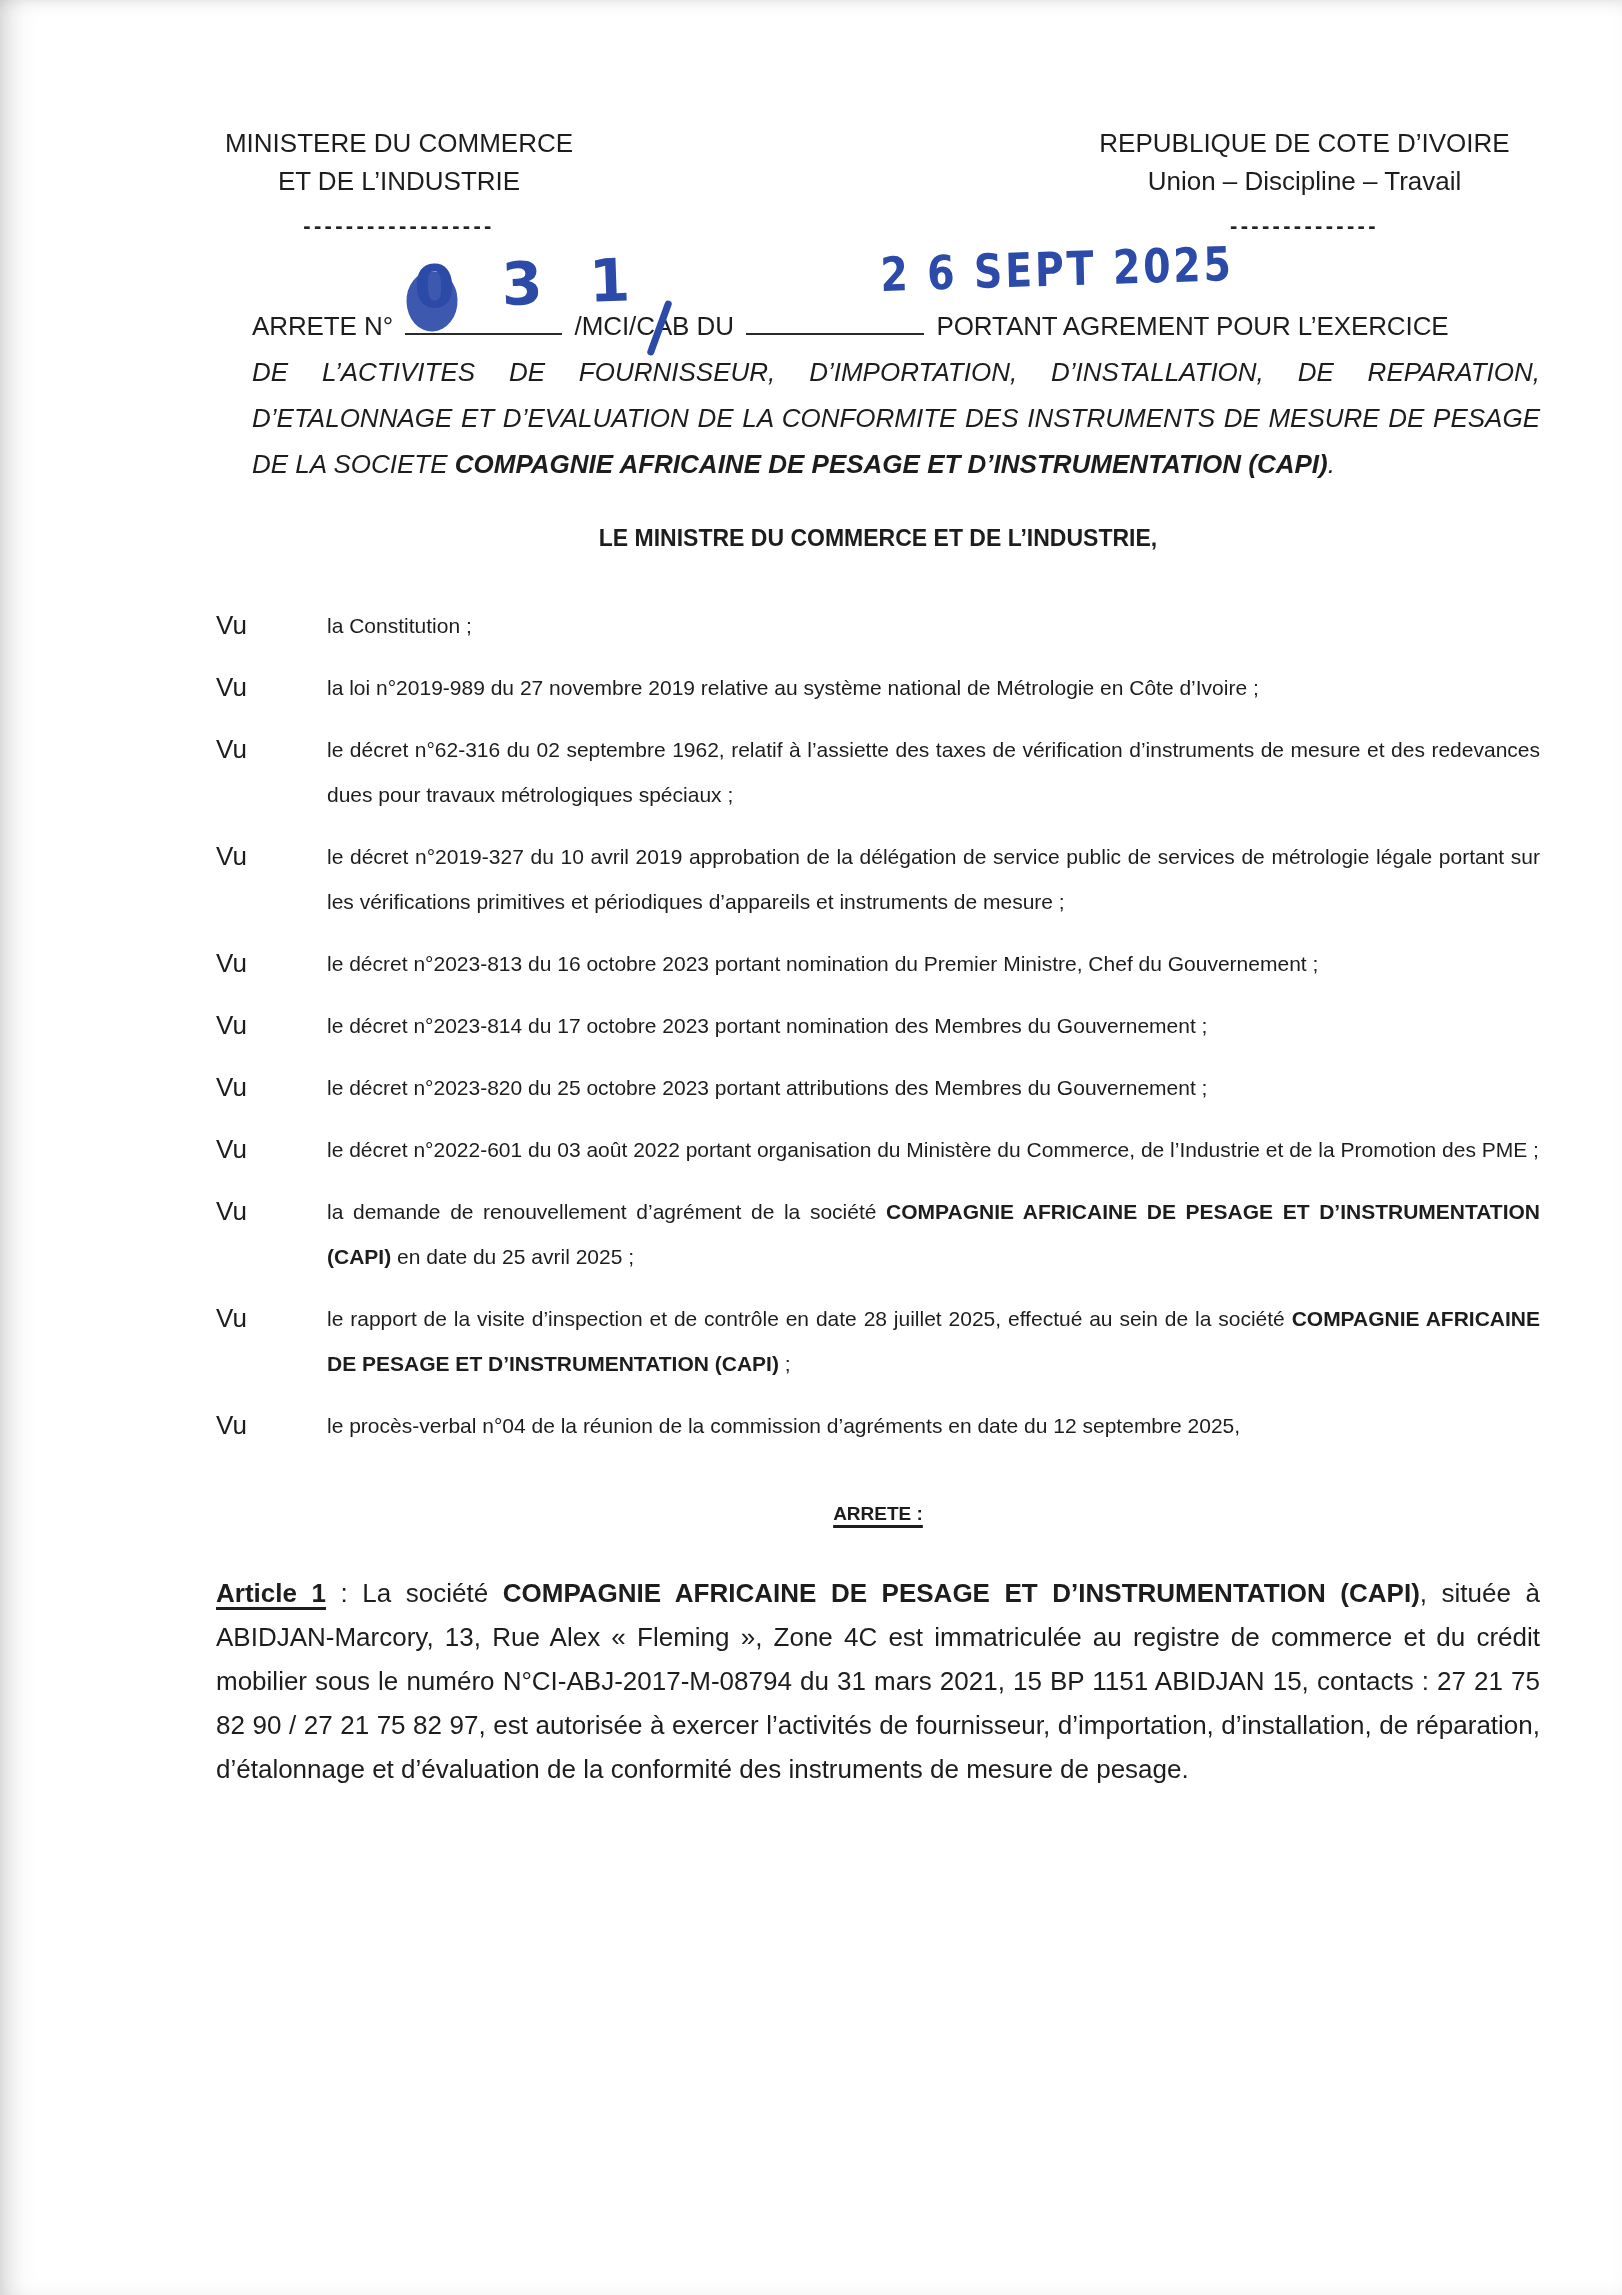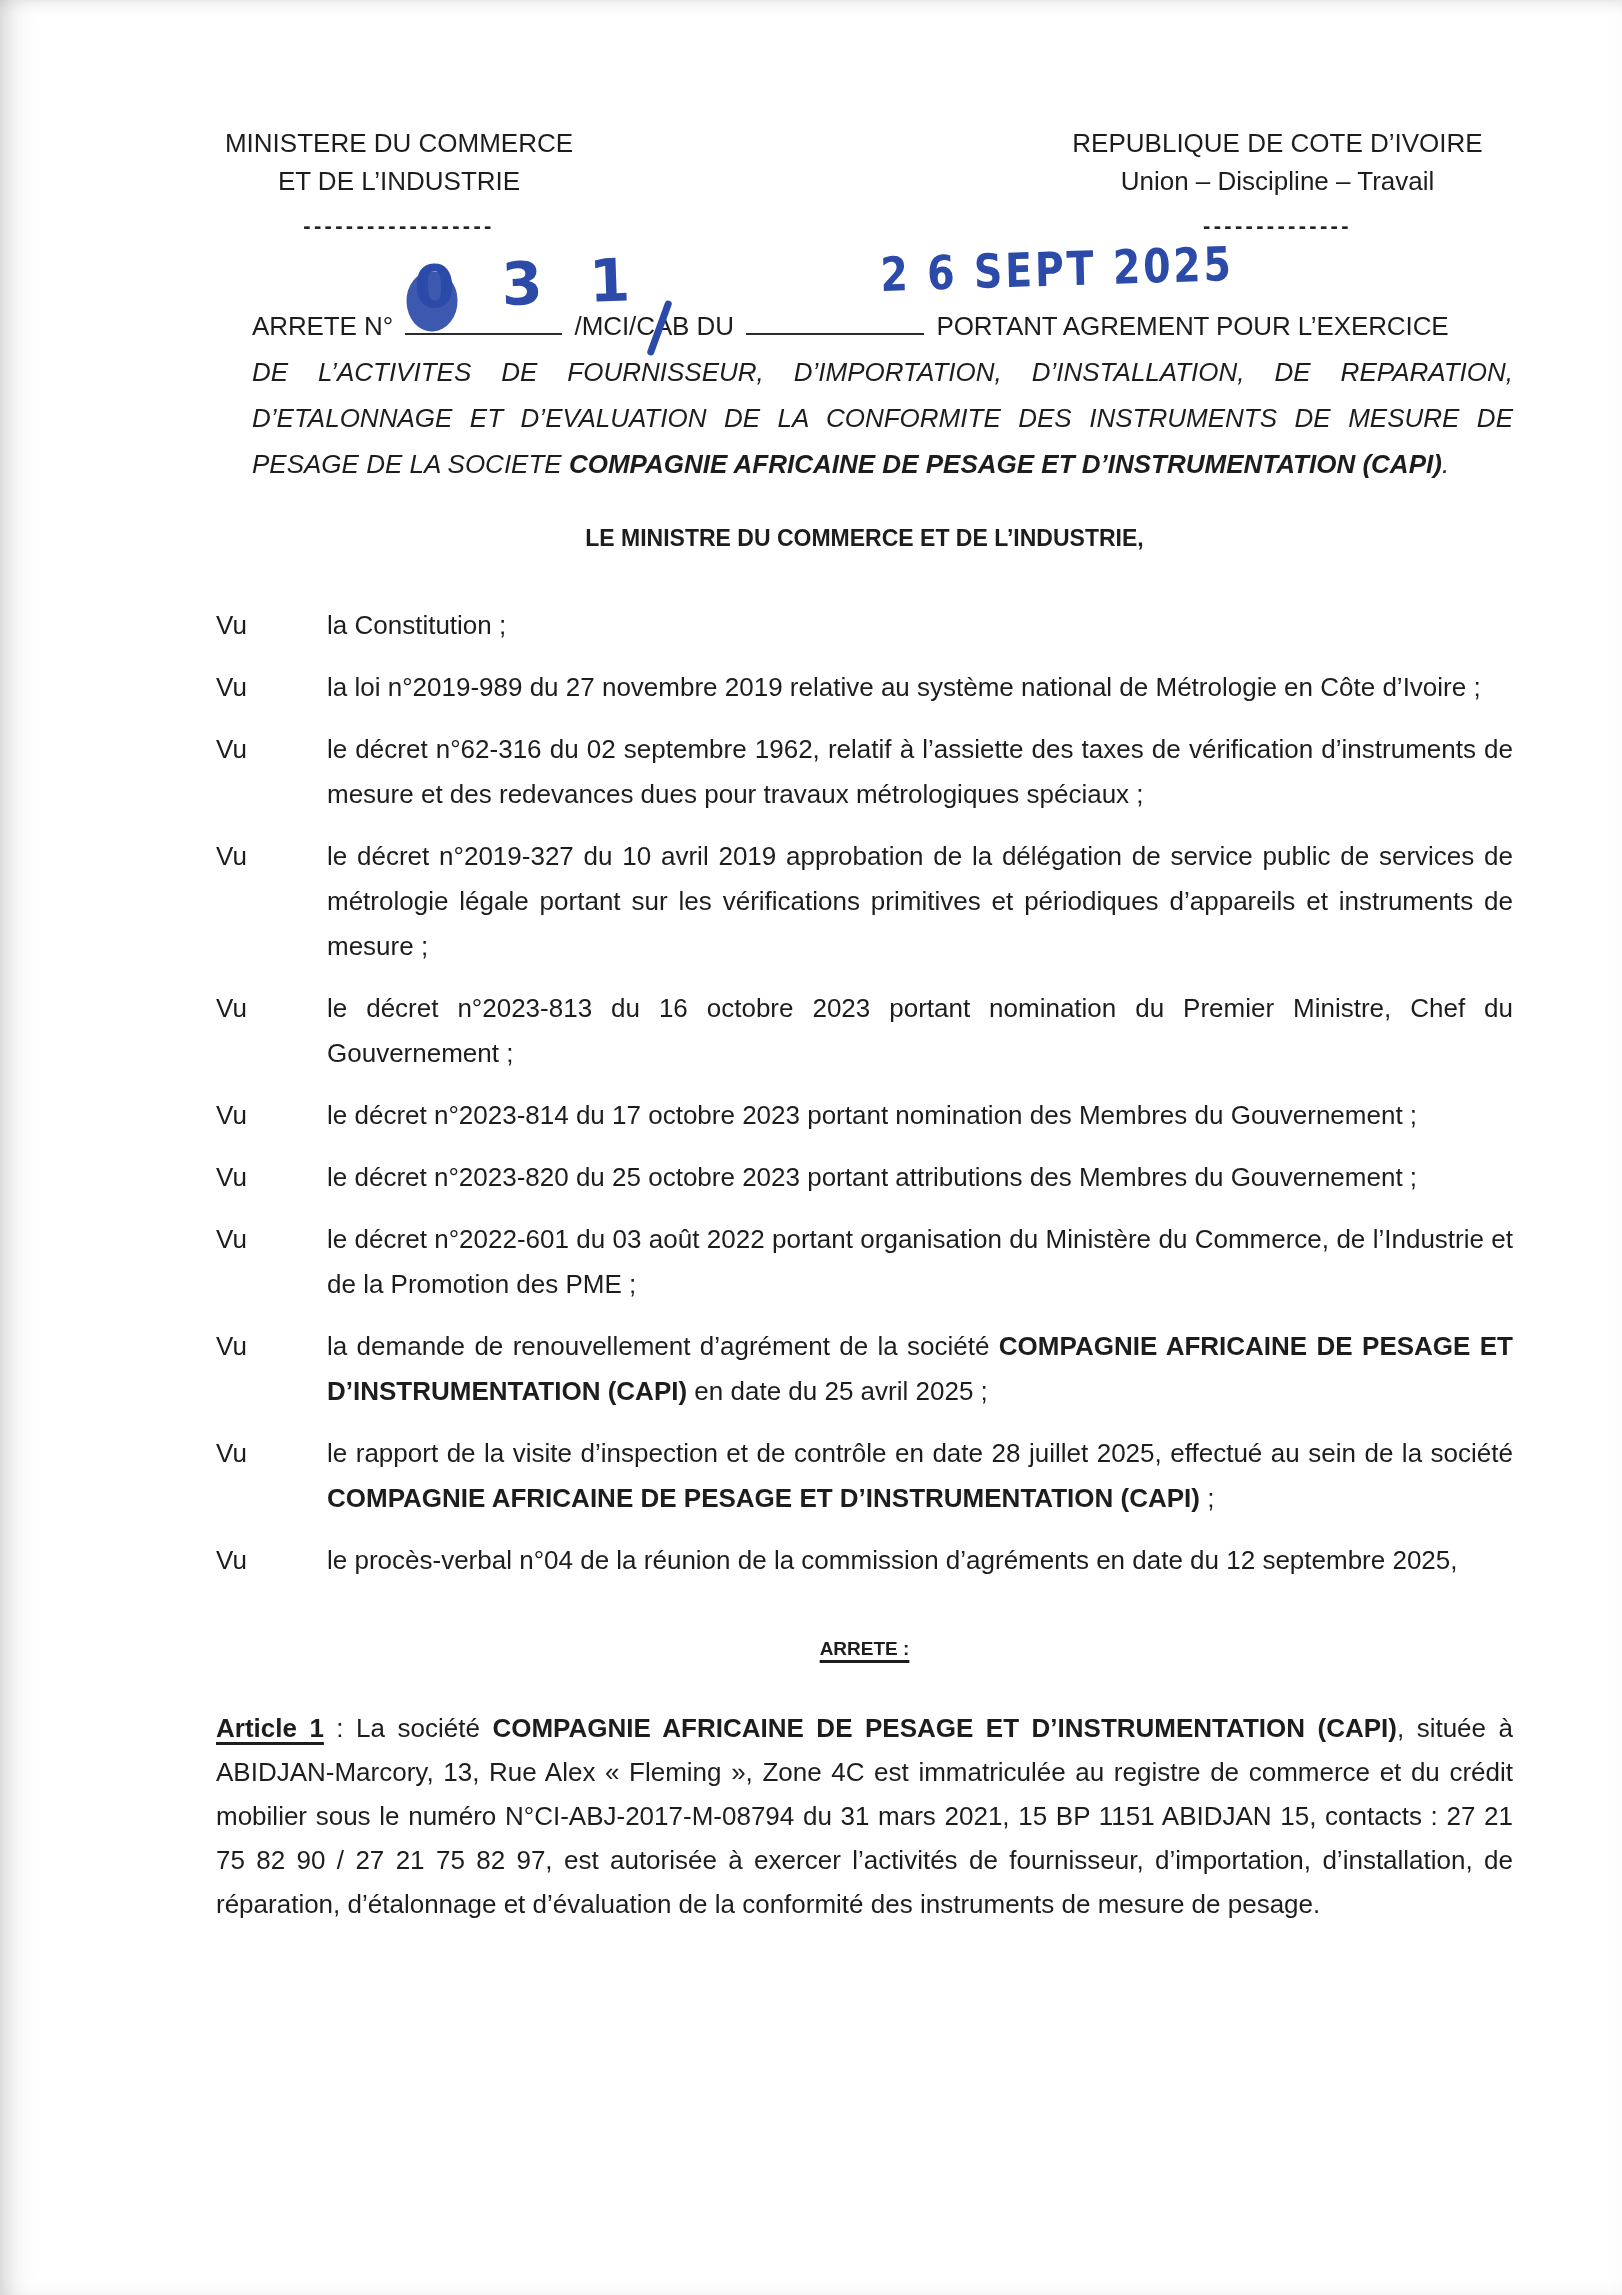--- a/index.html
+++ b/index.html
@@ -1,21 +1,21 @@
 <!DOCTYPE html>
 <html style="font-size:10.5px"><head>
 <meta charset="utf-8">
 <style>
   html,body{margin:0;padding:0;background:#f2f2f2;}
   .page{
     position:relative;
     width:1622px;height:2295px;
     background:#ffffff;
     box-sizing:border-box;
-    padding:124px 109px 0 216px;
+    padding:124px 82px 0 216px;
     font-family:"Liberation Sans", sans-serif;
     color:#1d1d1d;
     overflow:hidden;
     box-shadow: inset 19.6px 0 29px -15.7px rgba(110,110,110,.38),
                 inset 0 7.9px 17px -10.5px rgba(140,140,140,.30);
   }
   
   .header-row{display:flex;justify-content:space-between;align-items:flex-start;}
   .header-block{text-align:center;font-size:26px;line-height:38px;}
   .header-left{width:366px;}
@@ -72,21 +72,21 @@
     text-decoration-thickness:2.6px;
   }
   
   .vu-list{margin-top:21px;}
   .vu-item{
     display:grid;grid-template-columns:111px 1fr;
     margin-bottom:17px;
   }
   .vu-label{font-size:26px;line-height:45px;}
   .vu-text{
-    margin:0;font-size:26px;line-height:45px;
+    margin:0;font-size:21px;line-height:45px;
     text-align:justify;text-justify:inter-word;
   }
   
   .article{
     margin:0;font-size:26px;line-height:44px;
     text-align:justify;text-justify:inter-word;
   }
   .run-bold{font-weight:700;}
   .run-bold-underline{
     font-weight:700;text-decoration:underline;

